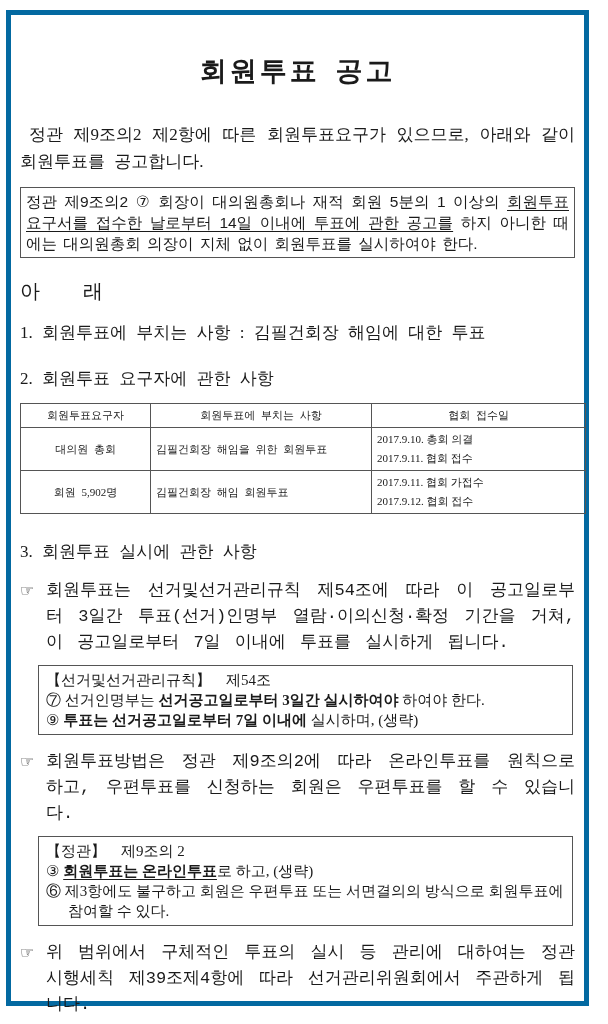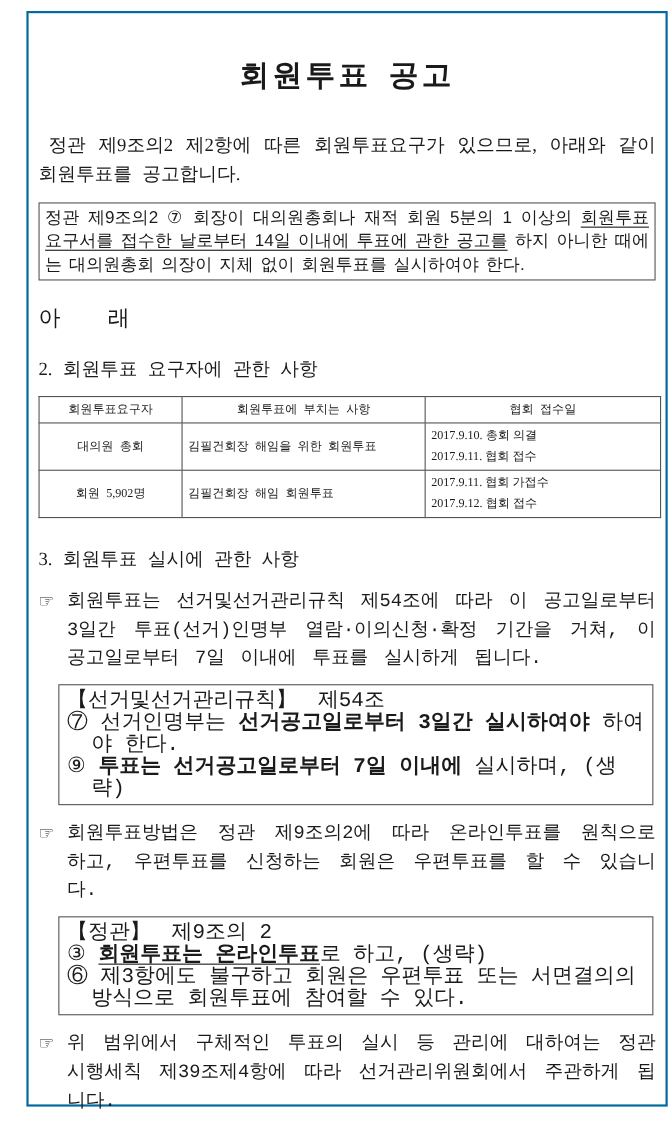--- a/index.html
+++ b/index.html
@@ -1,22 +1,22 @@
 <!DOCTYPE html>
 <html><head>
 <meta charset="utf-8">
 <style>
   html,body{margin:0;padding:0;}
   body{
     width:608px;height:1024px;position:relative;background:#ffffff;
     font-family:"Liberation Serif","DejaVu Serif",serif;color:#1a1a1a;
   }
   .sheet{
-    position:absolute;left:24px;top:10px;width:583px;height:996px;
-    border:2px solid #0369a1;box-sizing:border-box;padding:0 9px;background:#fff;
+    position:absolute;left:6px;top:10px;width:583px;height:996px;
+    border:5px solid #0369a1;box-sizing:border-box;padding:0 9px;background:#fff;
   }
   .doc-title{
     margin:38px 0 0 0;text-align:center;font-size:27px;font-weight:bold;
     letter-spacing:3px;word-spacing:6px;
   }
   .intro{
     margin:32px 0 0 0;font-size:17px;line-height:27px;text-align:justify;
     word-spacing:5px;text-indent:9px;
   }
   .rule-box{
@@ -48,41 +48,42 @@
   td.c-req{text-align:center;word-spacing:3px;}
   td.c-sub{text-align:justify;word-spacing:3px;}
   td.c-dates{text-align:left;}
   .note{
     display:flex;margin:14px 0 0 0;font-size:17px;line-height:26px;
   }
   .note .marker{flex:0 0 26px;font-size:16px;}
   .note .ntext{flex:1;text-align:justify;word-spacing:4px;font-family:Liberation Mono, monospace;}
   .qbox{
     margin:9px 2px 0 18px;border:1px solid #555;padding:4px 7px;
-    font-family:Liberation Mono, monospace;
-    font-size:19px;line-height:20px;
+    font-family:Liberation Serif, serif;
+    font-size:15px;line-height:20px;
   }
   .qbox .bline{margin:0;}
   .qbox b{font-weight:bold;}
   .qbox .bu{font-weight:bold;text-decoration:underline;text-underline-offset:3px;}
   .hang{padding-left:22px;text-indent:-22px;}
 </style>
 </head>
 <body>
 
 <div class="sheet">
 
   <h1 class="doc-title">회원투표 공고</h1>
 
   <p class="intro">정관 제9조의2 제2항에 따른 회원투표요구가 있으므로, 아래와 같이 회원투표를 공고합니다.</p>
 
   <div class="rule-box"><span>정관 제9조의2 ⑦ 회장이 대의원총회나 재적 회원 5분의 1 이상의 </span><span class="u">회원투표 요구서를 접수한 날로부터 14일 이내에 투표에 관한 공고를</span><span> 하지 아니한 때에는 대의원총회 의장이 지체 없이 회원투표를 실시하여야 한다.</span></div>
 
   <div class="mid-heading">아  래</div>
 
+  <p class="section s1">1. 회원투표에 부치는 사항 : 김필건회장 해임에 대한 투표</p>
 
   <p class="section s2">2. 회원투표 요구자에 관한 사항</p>
 
   <table class="req">
     <colgroup>
       <col class="col-requester">
         <col class="col-subject">
         <col class="col-dates">
     </colgroup>
     <thead>

